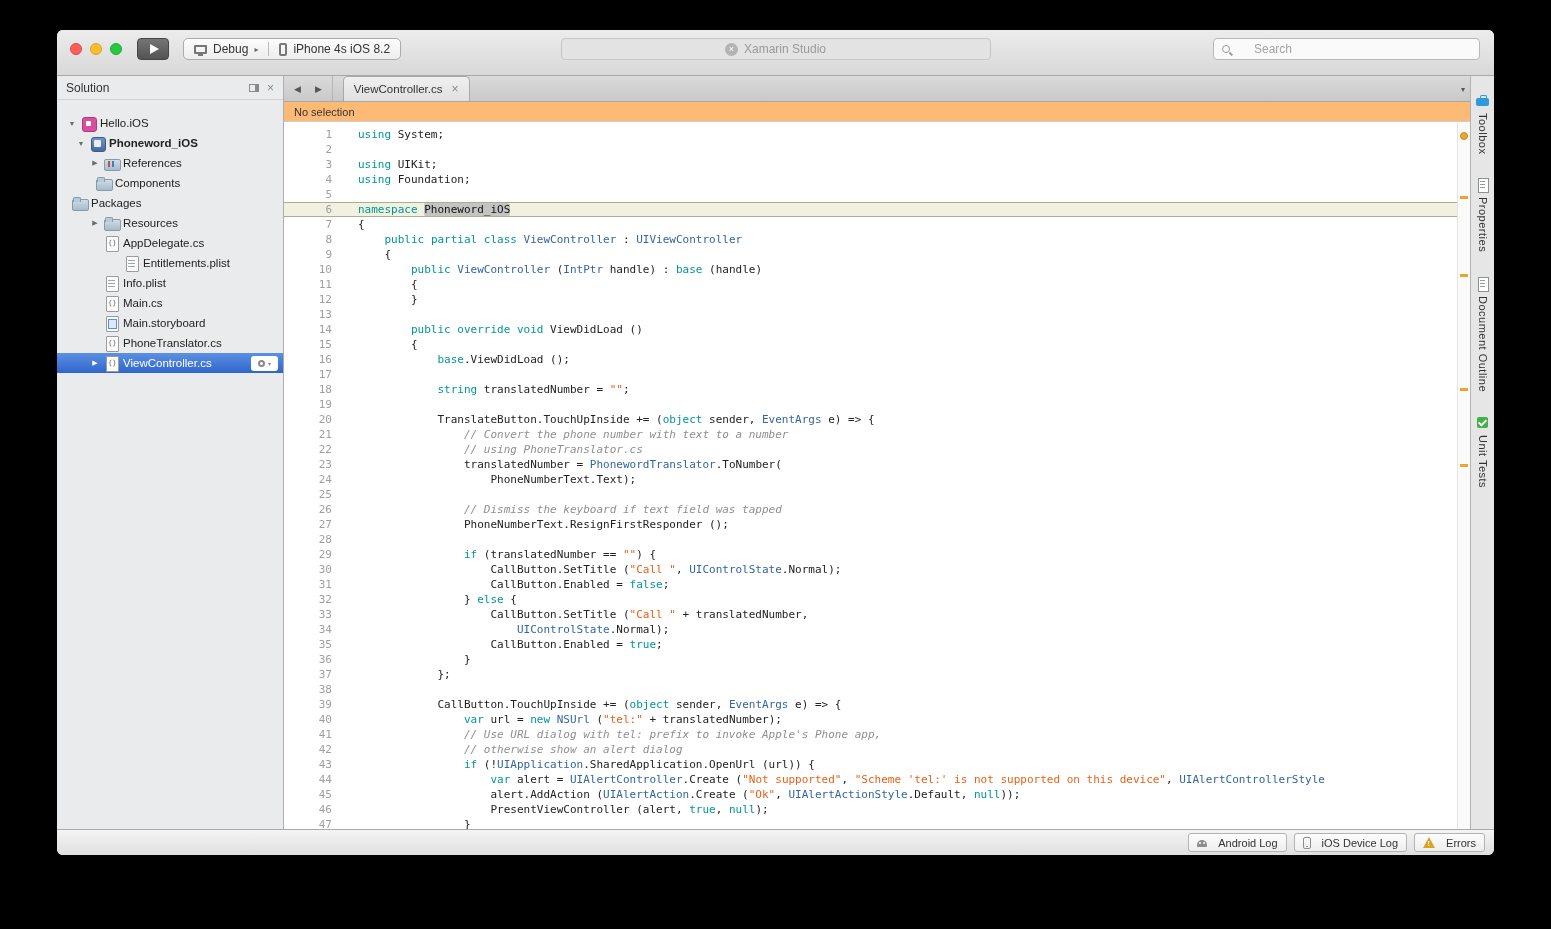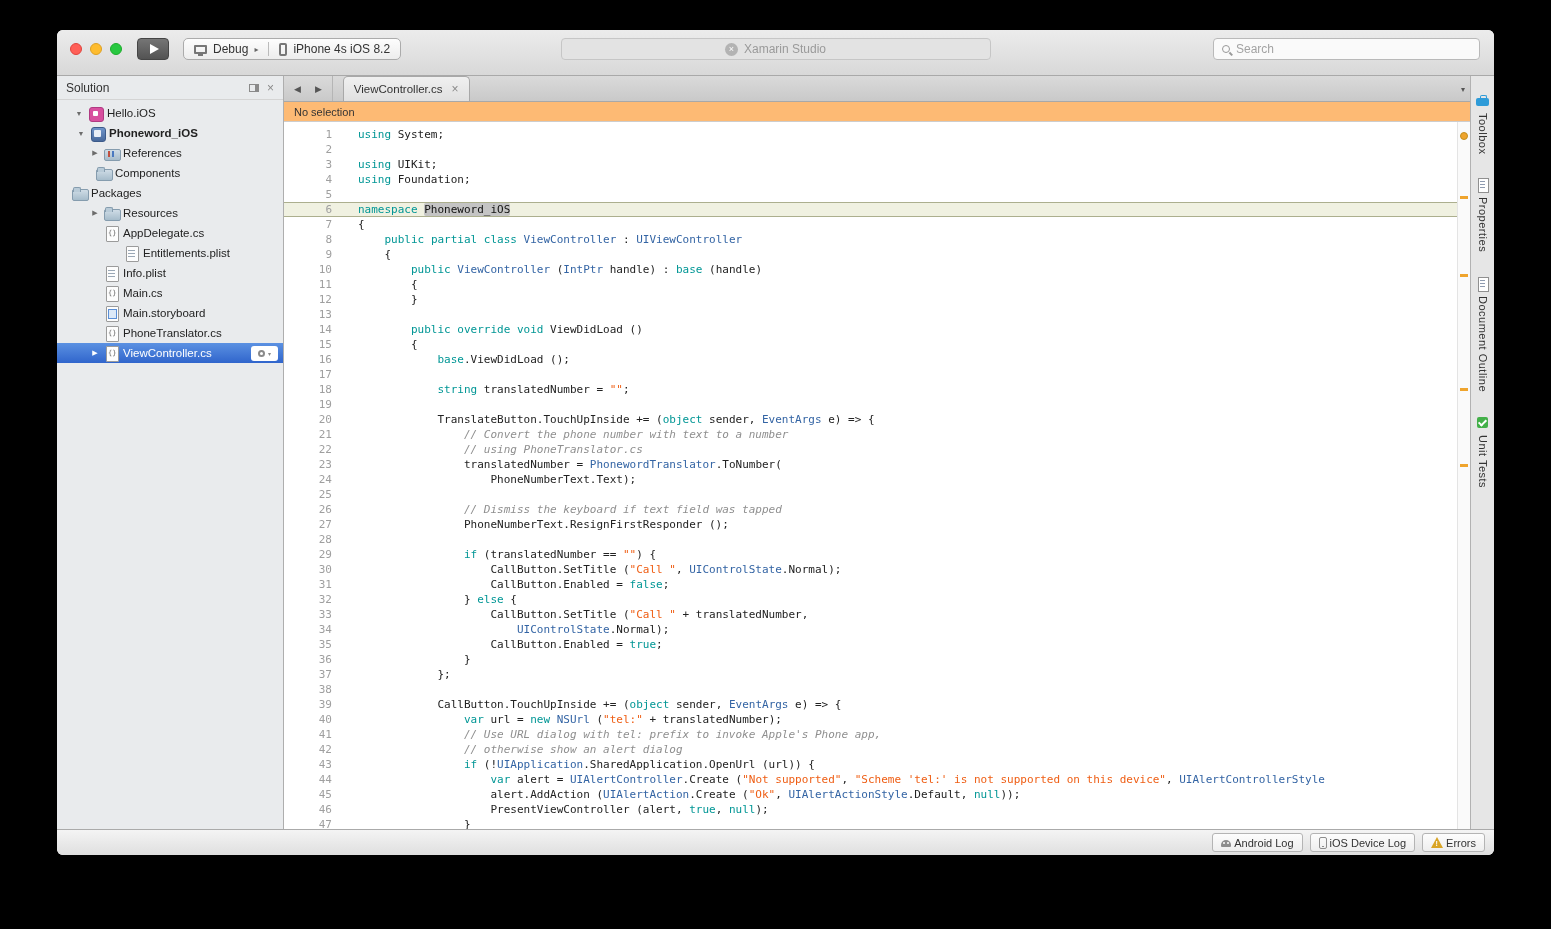--- a/index.html
+++ b/index.html
@@ -15,21 +15,21 @@
 .play-btn{position:absolute;left:80px;top:8px;width:32px;height:22px;background:linear-gradient(#757575,#535353);border:1px solid #454545;border-radius:4px;display:flex;align-items:center;justify-content:center}
 .play-tri{width:0;height:0;border-left:9px solid #fff;border-top:5px solid transparent;border-bottom:5px solid transparent;margin-left:2px}
 .device-pill{position:absolute;left:126px;top:8px;height:22px;display:flex;align-items:center;background:linear-gradient(#fdfdfd,#ededed);border:1px solid #ababab;border-radius:5px;font-size:12px;color:#333;padding:0 10px;gap:6px;white-space:nowrap}
 .monitor-icon{width:13px;height:9px;border:2px solid #777;border-radius:1px;position:relative;flex:none}
 .monitor-icon::after{content:"";position:absolute;left:2px;bottom:-4px;width:5px;height:2px;background:#777}
 .chev{font-size:8px;color:#666}
 .pill-div{width:1px;height:14px;background:#bbb;margin:0 4px}
 .phone-icon{width:8px;height:13px;border:2px solid #777;border-radius:2px;flex:none}
 .center-pill{position:absolute;left:50%;transform:translateX(-50%);top:8px;width:430px;height:22px;background:#e3e3e3;border:1px solid #c6c6c6;border-radius:4px;display:flex;align-items:center;justify-content:center;gap:6px;color:#9a9a9a;font-size:12px}
 .xs-icon{width:13px;height:13px;border-radius:50%;background:#b3b3b3;color:#fff;font-size:9px;line-height:13px;text-align:center;flex:none}
-.search-pill{position:absolute;right:14px;top:8px;width:267px;height:22px;background:#fafafa;border:1px solid #b9b9b9;border-radius:4px;display:flex;align-items:center;padding:0 8px;gap:6px}
+.search-pill{position:absolute;right:14px;top:8px;width:267px;height:22px;background:#fafafa;border:1px solid #b9b9b9;border-radius:4px;display:flex;align-items:center;padding:0 8px;gap:24px}
 .mag-icon{width:8px;height:8px;border:1.5px solid #999;border-radius:50%;position:relative;flex:none}
 .mag-icon::after{content:"";position:absolute;width:4px;height:1.5px;background:#999;transform:rotate(45deg);left:6px;top:7px}
 .search-input{border:none;outline:none;background:transparent;font-size:12px;color:#444;width:100%;font-family:"Liberation Sans",sans-serif}
 .search-input::placeholder{color:#a3a3a3}
 
 .main{flex:1;display:flex;min-height:0}
 .sidebar{width:227px;flex:none;background:#e9ebed;border-right:1px solid #aeaeae;display:flex;flex-direction:column}
 .side-head{height:24px;flex:none;display:flex;align-items:center;padding:0 9px;font-size:12px;color:#333;border-bottom:1px solid #d4d4d4}
 .head-icons{margin-left:auto;display:flex;align-items:center;gap:8px}
 .dock-icon{width:10px;height:8px;border:1px solid #8a8a8a;position:relative;display:inline-block}
@@ -88,21 +88,21 @@
 .rtlabel{writing-mode:vertical-rl;font-size:11px;color:#333;letter-spacing:.5px;white-space:nowrap}
 .rticon{display:block;position:relative;width:13px;height:13px}
 .rticon-toolbox::before{content:"";position:absolute;left:0;top:4px;width:13px;height:8px;background:#2e9bd8;border-radius:2px}
 .rticon-toolbox::after{content:"";position:absolute;left:4px;top:1px;width:5px;height:4px;border:1px solid #2e9bd8;border-bottom:none;border-radius:2px 2px 0 0}
 .rticon-properties::before,.rticon-document-outline::before{content:"";position:absolute;left:2px;top:0;width:9px;height:13px;background:#fff;border:1px solid #909090}
 .rticon-properties::after,.rticon-document-outline::after{content:"";position:absolute;left:4px;top:3px;width:5px;height:7px;background:repeating-linear-gradient(to bottom,#8f9bb0 0,#8f9bb0 1px,transparent 1px,transparent 3px)}
 .rticon-unit-tests::before{content:"";position:absolute;left:1px;top:1px;width:11px;height:11px;background:#43b049;border-radius:2px}
 .rticon-unit-tests::after{content:"";position:absolute;left:4px;top:2px;width:3px;height:6px;border:solid #fff;border-width:0 2px 2px 0;transform:rotate(45deg)}
 
 .statusbar{height:26px;flex:none;background:linear-gradient(#f4f4f4,#dfdfdf);border-top:1px solid #aaa;display:flex;align-items:center;justify-content:flex-end;gap:7px;padding:0 9px}
-.status-btn{height:19px;display:flex;align-items:center;gap:3px;padding:0 8px;background:linear-gradient(#fdfdfd,#eee);border:1px solid #b4b4b4;border-radius:3px;font-size:11px;color:#333}
+.status-btn{height:19px;display:flex;align-items:center;gap:11px;padding:0 8px;background:linear-gradient(#fdfdfd,#eee);border:1px solid #b4b4b4;border-radius:3px;font-size:11px;color:#333}
 .sicon{position:relative;display:inline-block;flex:none}
 .sicon-android{width:10px;height:7px;background:#8d8d8d;border-radius:5px 5px 1px 1px;margin-top:2px}
 .sicon-android::before{content:"";position:absolute;left:2px;top:2px;width:2px;height:2px;background:#fff;border-radius:50%;box-shadow:4px 0 0 #fff}
 .sicon-ios-device{width:8px;height:12px;border:1px solid #8d8d8d;border-radius:2px}
 .sicon-ios-device::after{content:"";position:absolute;left:2px;bottom:1px;width:2px;height:1px;background:#8d8d8d}
 .sicon-errors{width:12px;height:11px}
 .sicon-errors::before{content:"";position:absolute;left:0;top:0;width:0;height:0;border-left:6px solid transparent;border-right:6px solid transparent;border-bottom:11px solid #d9a425}
 .sicon-errors::after{content:"!";position:absolute;left:4.5px;top:2.5px;font-size:7px;font-weight:bold;color:#fff}
 </style>
 </head>
@@ -141,21 +141,21 @@
 
     <div class="sidebar">
       <div class="side-head">
         <span>Solution</span>
         <span class="head-icons">
           <span class="dock-icon"></span>
           <span class="close-x">×</span>
         </span>
       </div>
       <div class="tree">
-          <div class="tree-row" style="padding-left: 16px;">
+          <div class="tree-row" style="padding-left: 9px; margin-top: 10px;">
             <span class="arrow">▼</span>
             <span class="ticon ticon-solution"></span>
             <span class="tlabel">Hello.iOS</span>
           </div>
           <div class="tree-row" style="padding-left: 18px;">
             <span class="arrow">▼</span>
             <span class="ticon ticon-project"></span>
             <span class="tlabel bold">Phoneword_iOS</span>
           </div>
           <div class="tree-row" style="padding-left: 32px;">

